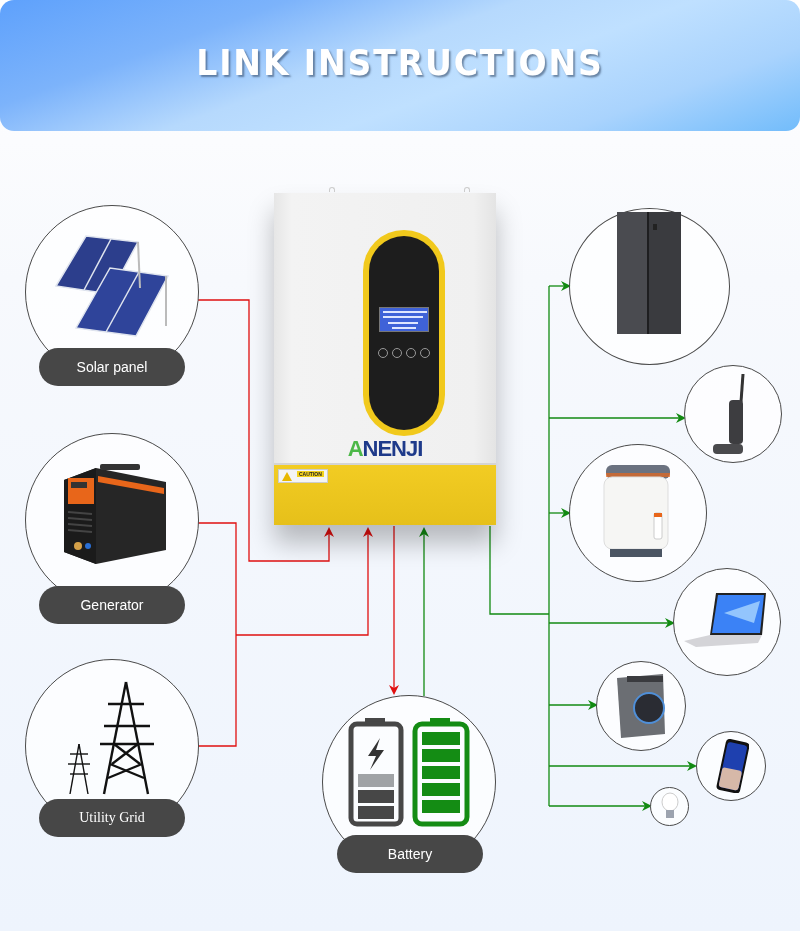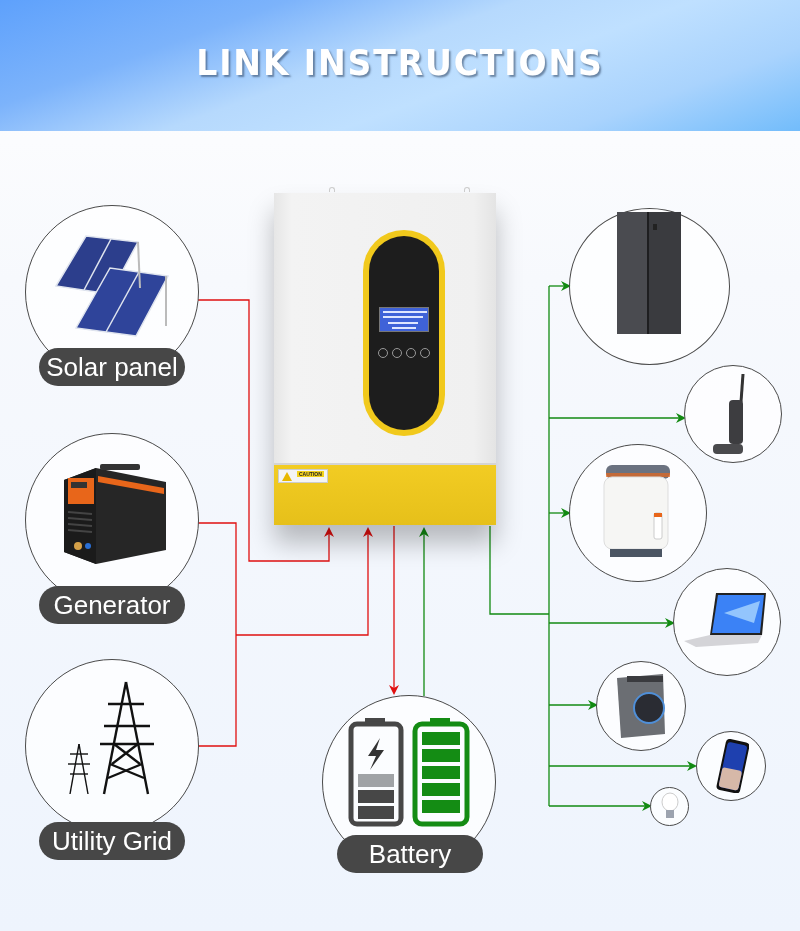--- a/index.html
+++ b/index.html
@@ -5,35 +5,36 @@
   * { box-sizing: border-box; margin: 0; padding: 0; }
   html, body { width: 800px; height: 931px; overflow: hidden; }
   body {
     font-family: "Liberation Sans", sans-serif;
     background: linear-gradient(180deg, #ffffff 0%, #f7f9fd 30%, #eef4fd 100%);
     position: relative;
   }
   .banner {
     position: absolute; left: 0; top: 0; width: 800px; height: 131px;
     background: linear-gradient(160deg, #5ea1fc 0%, #7cb3fb 25%, #b6d9fd 45%, #bfe0ff 60%, #a9d3fd 80%, #72bcfb 100%);
+    border-radius: 14px;
   }
   .banner-title {
     position: absolute; left: 0; top: 42px; width: 800px; text-align: center;
     color: #ffffff; font-family: "DejaVu Sans", sans-serif; font-weight: bold;
     font-size: 36px; letter-spacing: 2px; transform: scaleX(0.92);
     text-shadow: 2px 2px 2px rgba(40,60,90,0.55);
   }
   .circle {
     position: absolute; border-radius: 50%;
     border: 1.3px solid #4a4a4a; background: rgba(255,255,255,0.75);
     overflow: visible;
   }
   .label-pill {
     position: absolute; background: #474747; color: #ffffff;
-    border-radius: 20px; font-size: 26px; text-align: center;
+    border-radius: 20px; font-size: 14px; text-align: center;
     height: 38px; line-height: 38px;
   }
   svg.lines { position: absolute; left: 0; top: 0; }
 
   
   .inverter {
     position: absolute; left: 274px; top: 193px; width: 222px; height: 332px;
     background: linear-gradient(90deg, #e6e6e6 0%, #f3f3f3 8%, #f0f0f0 90%, #e4e4e4 100%);
     box-shadow: 0 18px 24px rgba(0,0,0,0.25);
   }
@@ -159,41 +160,42 @@
     </g>
     <g stroke="#111" stroke-width="1.4" fill="none">
       <line x1="15" y1="66" x2="6" y2="116"></line>
         <line x1="15" y1="66" x2="24" y2="116"></line>
       <line x1="6" y1="76" x2="24" y2="76"></line>
         <line x1="4" y1="86" x2="26" y2="86"></line>
       <line x1="6" y1="96" x2="24" y2="96"></line>
     </g>
   </svg>
 </div>
-<div class="label-pill" style="left:39px;top:822px;width:146px;">Utility Grid</div>
+<div class="label-pill" style="left:39px;top:799px;width:146px;font-family:Liberation Serif, serif;">Utility Grid</div>
 
 <div class="inverter">
   <div class="hook" style="left:55px;"></div>
   <div class="hook" style="left:190px;"></div>
   <div class="oval">
     <div class="oval-inner">
       <div class="lcd">
         <div class="lcd-line" style="left:3px;top:3px;width:44px;"></div>
         <div class="lcd-line" style="left:3px;top:8px;width:40px;"></div>
         <div class="lcd-line" style="left:8px;top:14px;width:30px;"></div>
         <div class="lcd-line" style="left:12px;top:19px;width:24px;"></div>
       </div>
       <div class="keys">
         <div class="key"></div>
         <div class="key"></div>
         <div class="key"></div>
         <div class="key"></div>
       </div>
     </div>
   </div>
+  <div class="logo"><span class="a">A</span><span>NENJI</span></div>
   <div class="inv-yellow">
     <div class="caution">
       <div class="tri"></div>
       <div class="word">CAUTION</div>
     </div>
   </div>
 </div>
 
 <div class="circle" style="left:322px;top:695px;width:174px;height:174px;">
   <svg class="icon-wrap" width="124" height="112" style="left:25px;top:22px;" viewBox="0 0 124 112">

